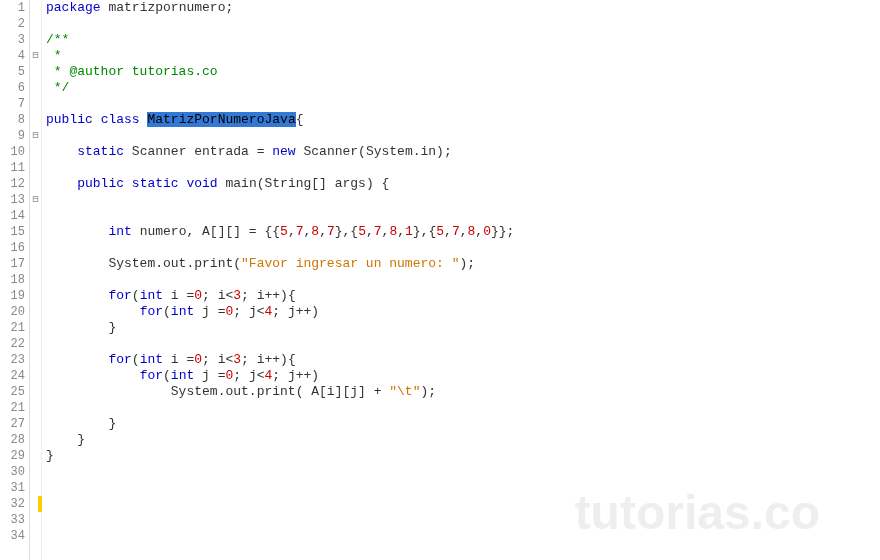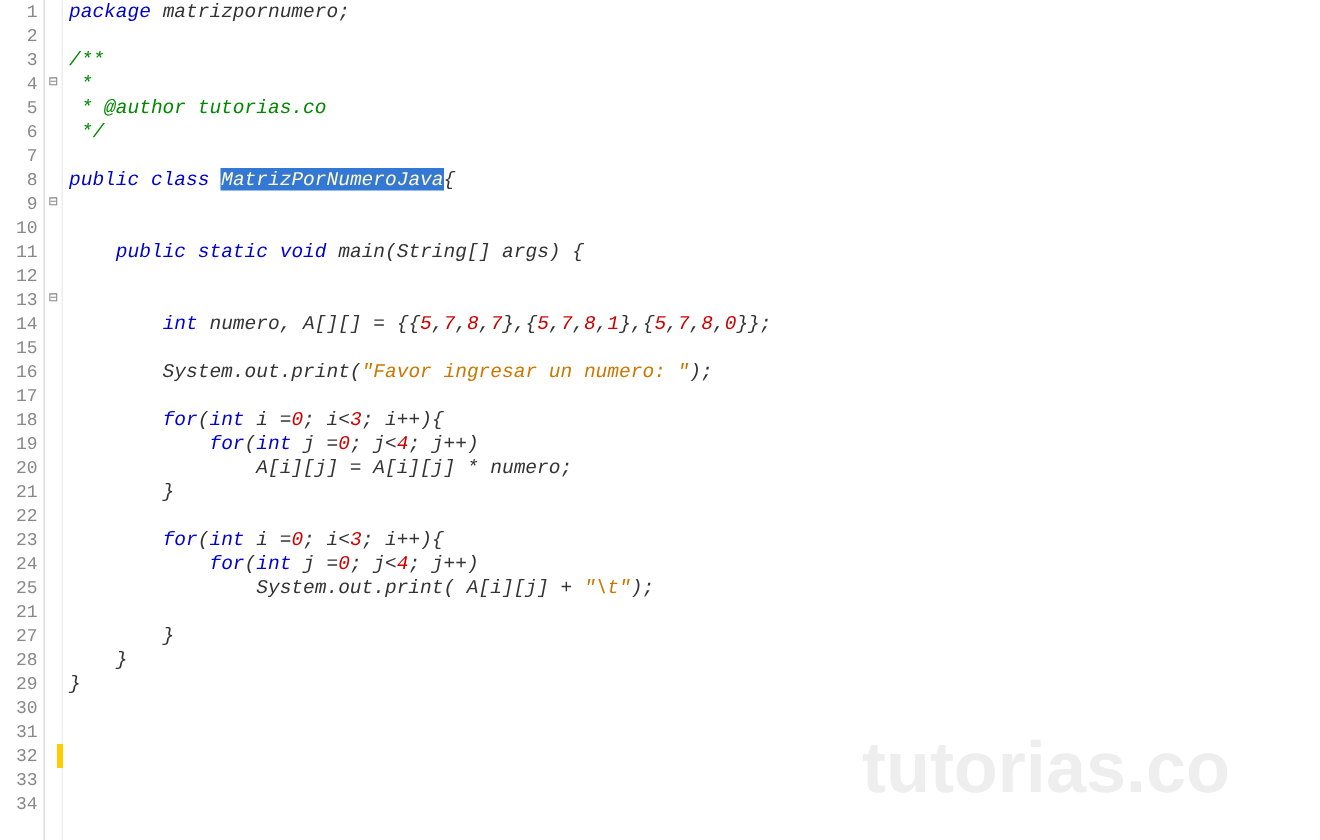--- a/index.html
+++ b/index.html
@@ -39,37 +39,36 @@
     }
     .code-area {
       flex: 1;
       background: #ffffff;
       padding-left: 4px;
     }
     .line {
       height: 16px;
       line-height: 16px;
       white-space: pre;
-      font-style: italic;
     }
     .line-num {
       height: 16px;
       line-height: 16px;
     }
     .fold-cell {
       height: 16px;
       line-height: 16px;
       text-align: center;
     }
     .kw { color: #0000cc; }
     .str { color: #cc7700; }
     .doc { color: #008800; }
     .num { color: #cc0000; }
     .ident { color: #333333; }
-    .sel { background: #3478d6; color: #fef9c3; }
+    .sel { background: #3478d6; color: #000000; }
     .plain { color: #333333; }
     .watermark {
       position: absolute;
       bottom: 20px;
       right: 60px;
       font-size: 48px;
       color: rgba(200,200,200,0.3);
       font-family: Arial, sans-serif;
       pointer-events: none;
       font-weight: bold;
@@ -161,31 +160,31 @@
   <div class="code-area" id="codearea">
       <div class="line"><span class="kw">package</span><span class="plain"> </span><span class="ident">matrizpornumero</span><span class="plain">;</span></div>
       <div class="line"></div>
       <div class="line"><span class="doc">/**</span></div>
       <div class="line"><span class="doc"> *</span></div>
       <div class="line"><span class="doc"> * @author tutorias.co</span></div>
       <div class="line"><span class="doc"> */</span></div>
       <div class="line"></div>
       <div class="line"><span class="kw">public</span><span class="plain"> </span><span class="kw">class</span><span class="plain"> </span><span class="sel">MatrizPorNumeroJava</span><span class="plain">{</span></div>
       <div class="line"></div>
+      <div class="line"><span class="plain">    </span><span class="kw">static</span><span class="plain"> Scanner entrada = </span><span class="kw">new</span><span class="plain"> Scanner(System.in);</span></div>
       <div class="line"></div>
       <div class="line"><span class="plain">    </span><span class="kw">public</span><span class="plain"> </span><span class="kw">static</span><span class="plain"> </span><span class="kw">void</span><span class="plain"> main(String[] args) {</span></div>
       <div class="line"></div>
       <div class="line"></div>
       <div class="line"><span class="plain">        </span><span class="kw">int</span><span class="plain"> numero, A[][] = {{</span><span class="num">5</span><span class="plain">,</span><span class="num">7</span><span class="plain">,</span><span class="num">8</span><span class="plain">,</span><span class="num">7</span><span class="plain">},{</span><span class="num">5</span><span class="plain">,</span><span class="num">7</span><span class="plain">,</span><span class="num">8</span><span class="plain">,</span><span class="num">1</span><span class="plain">},{</span><span class="num">5</span><span class="plain">,</span><span class="num">7</span><span class="plain">,</span><span class="num">8</span><span class="plain">,</span><span class="num">0</span><span class="plain">}};</span></div>
       <div class="line"></div>
       <div class="line"><span class="plain">        System.out.print(</span><span class="str">"Favor ingresar un numero: "</span><span class="plain">);</span></div>
       <div class="line"></div>
       <div class="line"><span class="plain">        </span><span class="kw">for</span><span class="plain">(</span><span class="kw">int</span><span class="plain"> i =</span><span class="num">0</span><span class="plain">; i&lt;</span><span class="num">3</span><span class="plain">; i++){</span></div>
       <div class="line"><span class="plain">            </span><span class="kw">for</span><span class="plain">(</span><span class="kw">int</span><span class="plain"> j =</span><span class="num">0</span><span class="plain">; j&lt;</span><span class="num">4</span><span class="plain">; j++)</span></div>
-      <div class="line"><span class="plain">                A[i][j] = A[i][j] * numero;</span></div>
       <div class="line"><span class="plain">        }</span></div>
       <div class="line"></div>
       <div class="line"><span class="plain">        </span><span class="kw">for</span><span class="plain">(</span><span class="kw">int</span><span class="plain"> i =</span><span class="num">0</span><span class="plain">; i&lt;</span><span class="num">3</span><span class="plain">; i++){</span></div>
       <div class="line"><span class="plain">            </span><span class="kw">for</span><span class="plain">(</span><span class="kw">int</span><span class="plain"> j =</span><span class="num">0</span><span class="plain">; j&lt;</span><span class="num">4</span><span class="plain">; j++)</span></div>
       <div class="line"><span class="plain">                System.out.print( A[i][j] + </span><span class="str">"\t"</span><span class="plain">);</span></div>
       <div class="line"></div>
       <div class="line"><span class="plain">        }</span></div>
       <div class="line"><span class="plain">    }</span></div>
       <div class="line"><span class="plain">}</span></div>
     </div>

